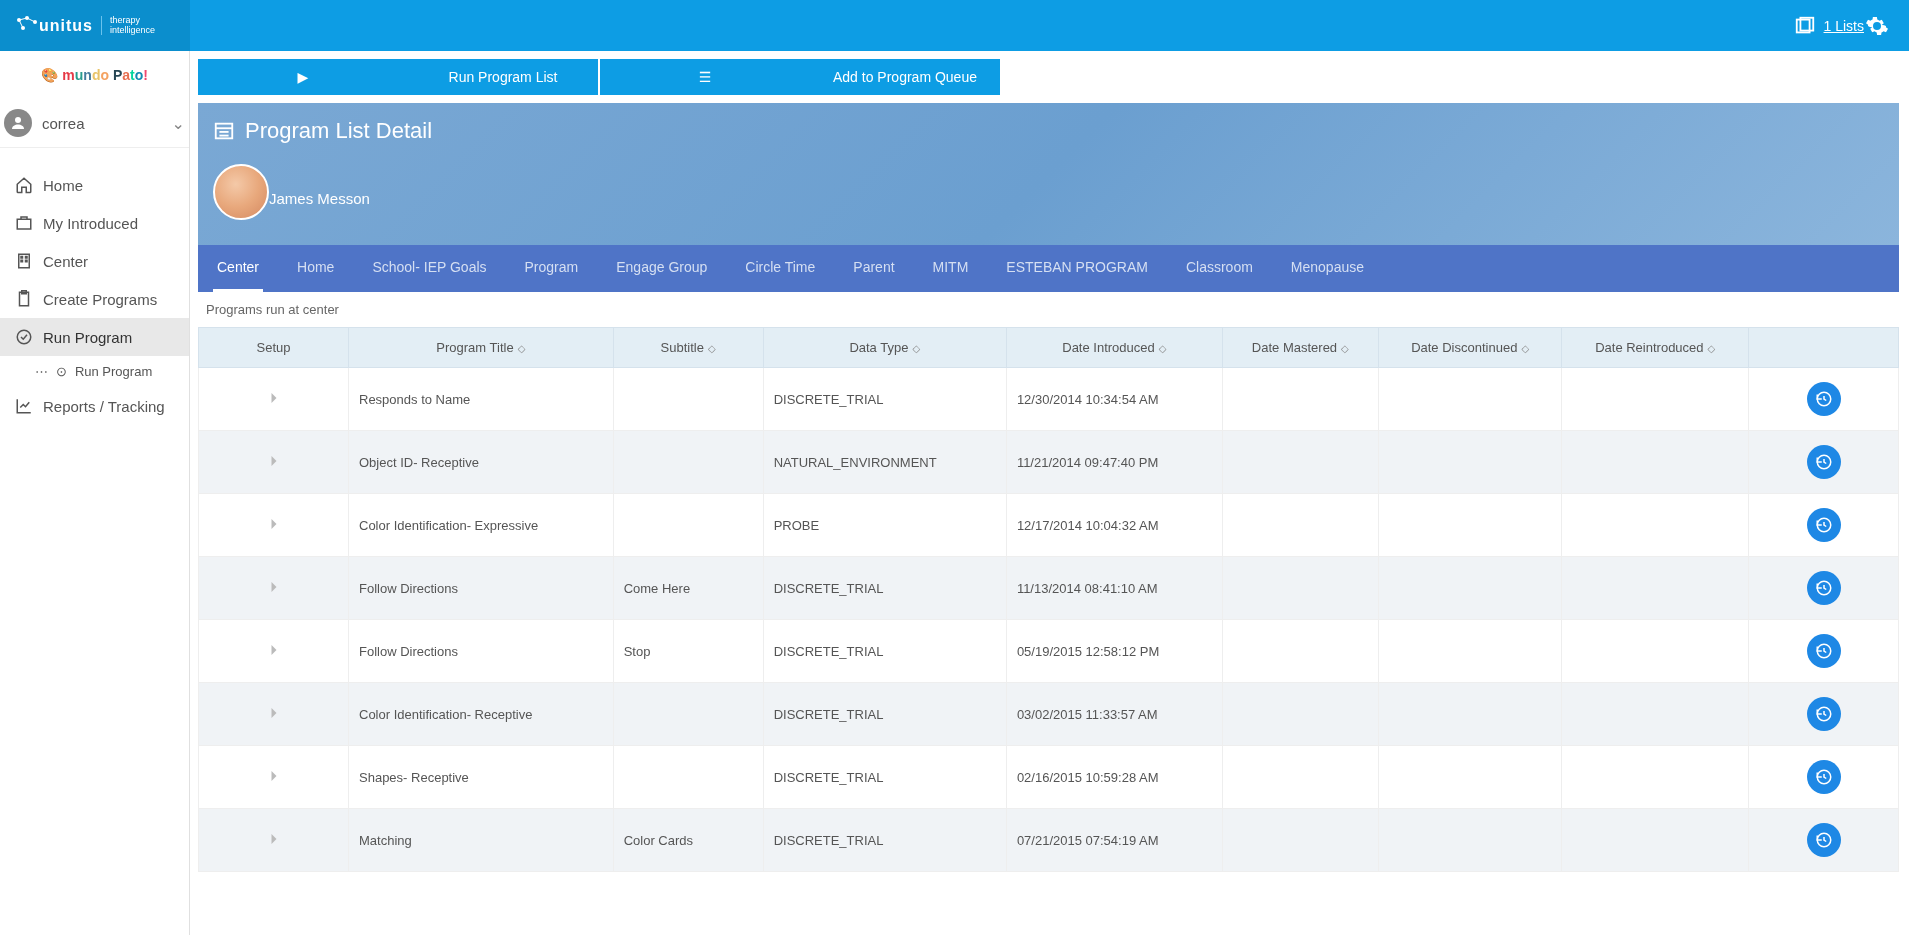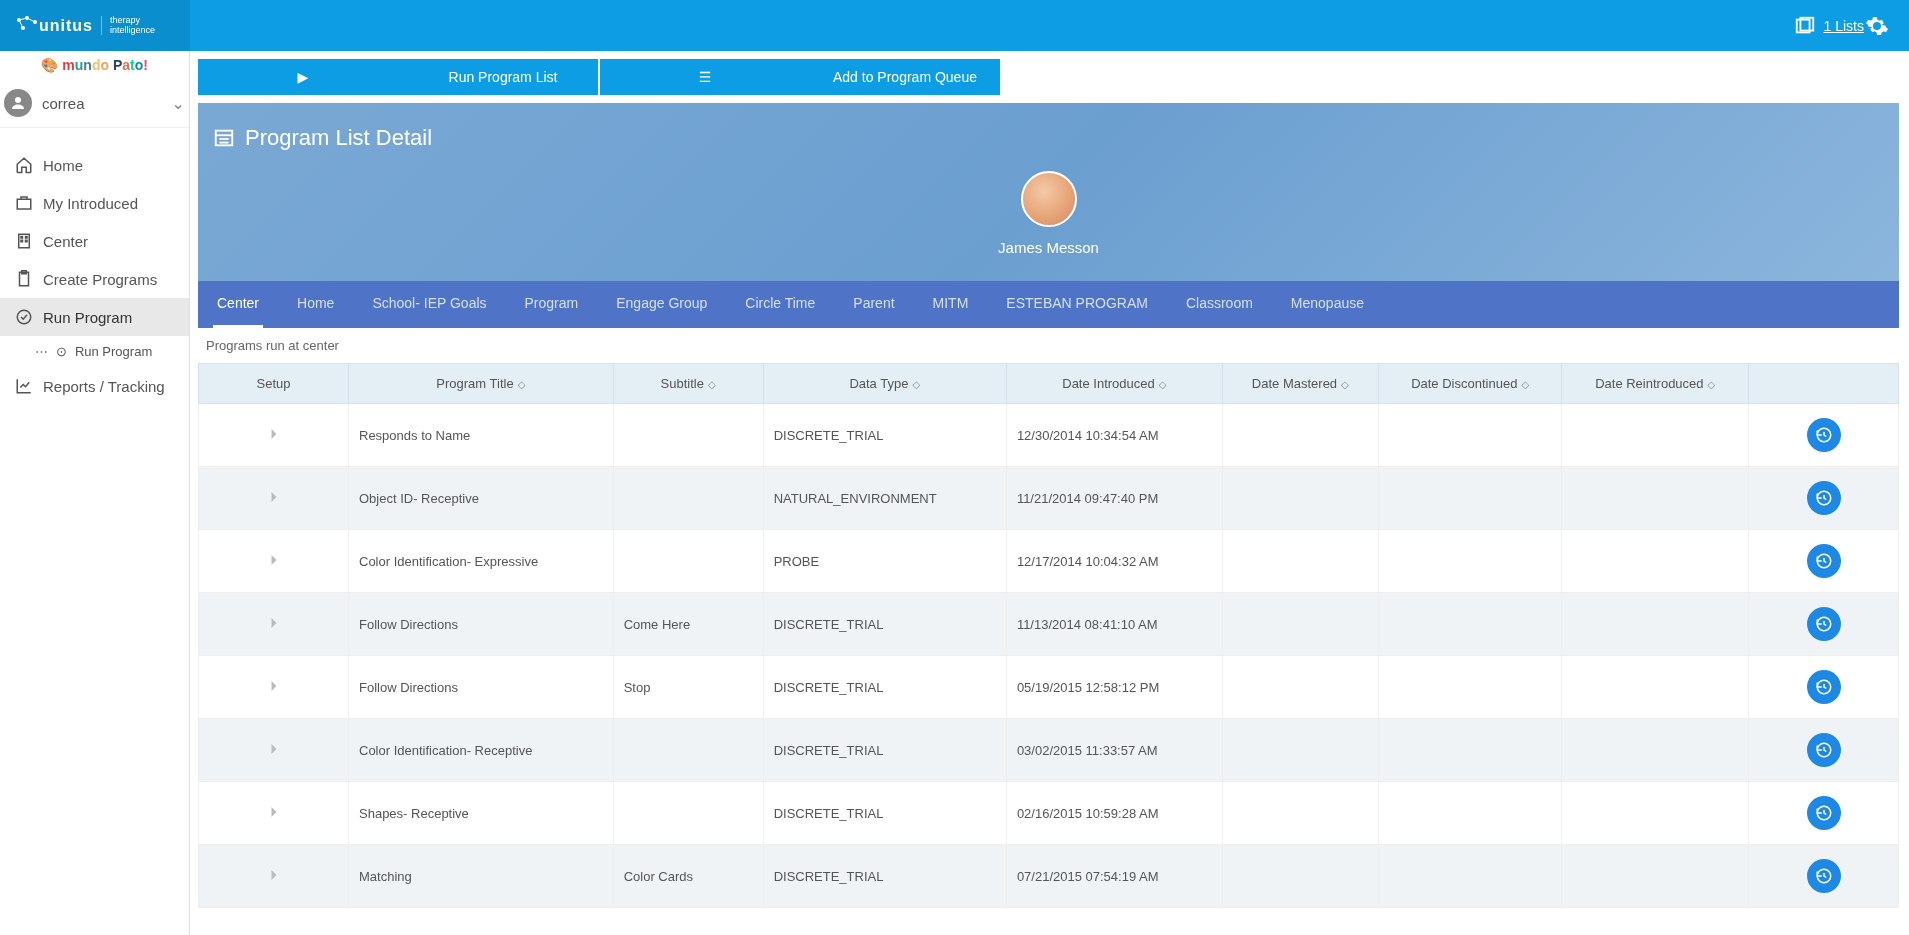--- a/index.html
+++ b/index.html
@@ -8,40 +8,40 @@
 .topbar{background:#0d9de4;height:51px;display:flex;align-items:center;justify-content:space-between;padding:0 20px 0 0}
 .logo-area{display:flex;align-items:center;height:100%;background:#0b8ecd;width:190px;padding-left:15px;color:#fff}
 .logo-text{font-size:16px;font-weight:bold;letter-spacing:1px}
 .logo-sub{font-size:9px;border-left:1px solid #6ac3ed;padding-left:8px;margin-left:8px;line-height:1.1}
 .topbar-right{display:flex;align-items:center;gap:1px;color:#fff}
 .lists-btn{display:flex;align-items:center;gap:8px;cursor:pointer}
 .lists-text{text-decoration:underline;font-size:14px}
 .gear{width:24px;height:24px;cursor:pointer}
 .body{display:flex;flex:1;overflow:hidden}
 .sidebar{width:190px;background:#fff;border-right:1px solid #e0e0e0;display:flex;flex-direction:column}
-.sidebar-org{display:flex;justify-content:center;padding:6px 0}
+.sidebar-org{display:flex;justify-content:center;padding:16px 0}
 .org-logo{font-size:14px;font-weight:bold}
 .org-m{color:#e63946}.org-u{color:#2a9d8f}.org-n{color:#457b9d}.org-d{color:#e9c46a}.org-o{color:#f4a261}.org-p{color:#264653}.org-a{color:#e76f51}.org-t{color:#06d6a0}.org-o2{color:#118ab2}
 .user-row{display:flex;align-items:center;padding:10px 4px;gap:10px;cursor:pointer;color:#555;border-bottom:1px solid #eee}
 .avatar{width:28px;height:28px;border-radius:50%;background:#888;display:flex;align-items:center;justify-content:center;color:#fff}
 .user-name{flex:1;font-size:15px}
 .chev{color:#888}
 .nav{padding-top:18px}
 .nav-item{display:flex;align-items:center;gap:10px;padding:10px 15px;color:#555;font-size:15px;cursor:pointer}
 .nav-item.active{background:#e8e8e8;color:#333}
 .nav-sub{display:flex;align-items:center;gap:8px;padding:8px 15px 8px 35px;color:#555;font-size:13px;cursor:pointer}
 .nav-icon{width:18px;height:18px;flex-shrink:0}
 .main{flex:1;overflow-y:auto;background:#fff;position:relative;padding:0 10px 0 8px}
 .action-row{display:flex;gap:2px;padding:8px 0}
 .action-btn{flex:1;background:#0d9de4;color:#fff;padding:10px;font-size:14px;display:flex;align-items:center;cursor:pointer;max-width:400px}
 .action-btn .ic{margin:0 30px 0 10px}
 .action-btn span{flex:1;text-align:center}
-.panel-header{background:linear-gradient(135deg,#7aa8d4 0%,#6b9fd0 50%,#8bb5dc 100%);padding:22px 15px 25px;color:#fff}
+.panel-header{background:linear-gradient(135deg,#7aa8d4 0%,#6b9fd0 50%,#8bb5dc 100%);padding:15px 15px 25px;color:#fff}
 .panel-title{display:flex;align-items:center;gap:10px;font-size:22px;font-weight:500}
-.client-block{display:flex;flex-direction:column;align-items:center;margin-top:20px}
+.client-block{display:flex;align-items:center;margin-top:20px}
 .client-avatar{width:56px;height:56px;border-radius:50%;background:radial-gradient(circle at 40% 35%,#f4c9a8 0%,#e8a87c 50%,#d48860 100%);border:2px solid #fff}
 .client-name{margin-top:12px;font-size:15px}
 .tabs{background:#4f74c7;display:flex;padding:0 15px;gap:30px;overflow-x:auto}
 .tab{padding:14px 4px;color:#d5dff2;font-size:14px;cursor:pointer;white-space:nowrap;border-bottom:3px solid transparent}
 .tab.active{color:#fff;border-bottom-color:#fff;font-weight:500}
 .section-label{padding:10px 8px;font-size:13px;color:#666}
 .table{width:100%;border-collapse:collapse}
 .table th{background:#e3eef5;padding:12px 10px;font-size:13px;color:#555;font-weight:normal;text-align:center;border:1px solid #d5e2ec}
 .table th .sort{margin-left:4px;color:#888;font-size:10px}
 .table td{padding:14px 10px;font-size:13px;color:#555;border:1px solid #eee;vertical-align:middle}

